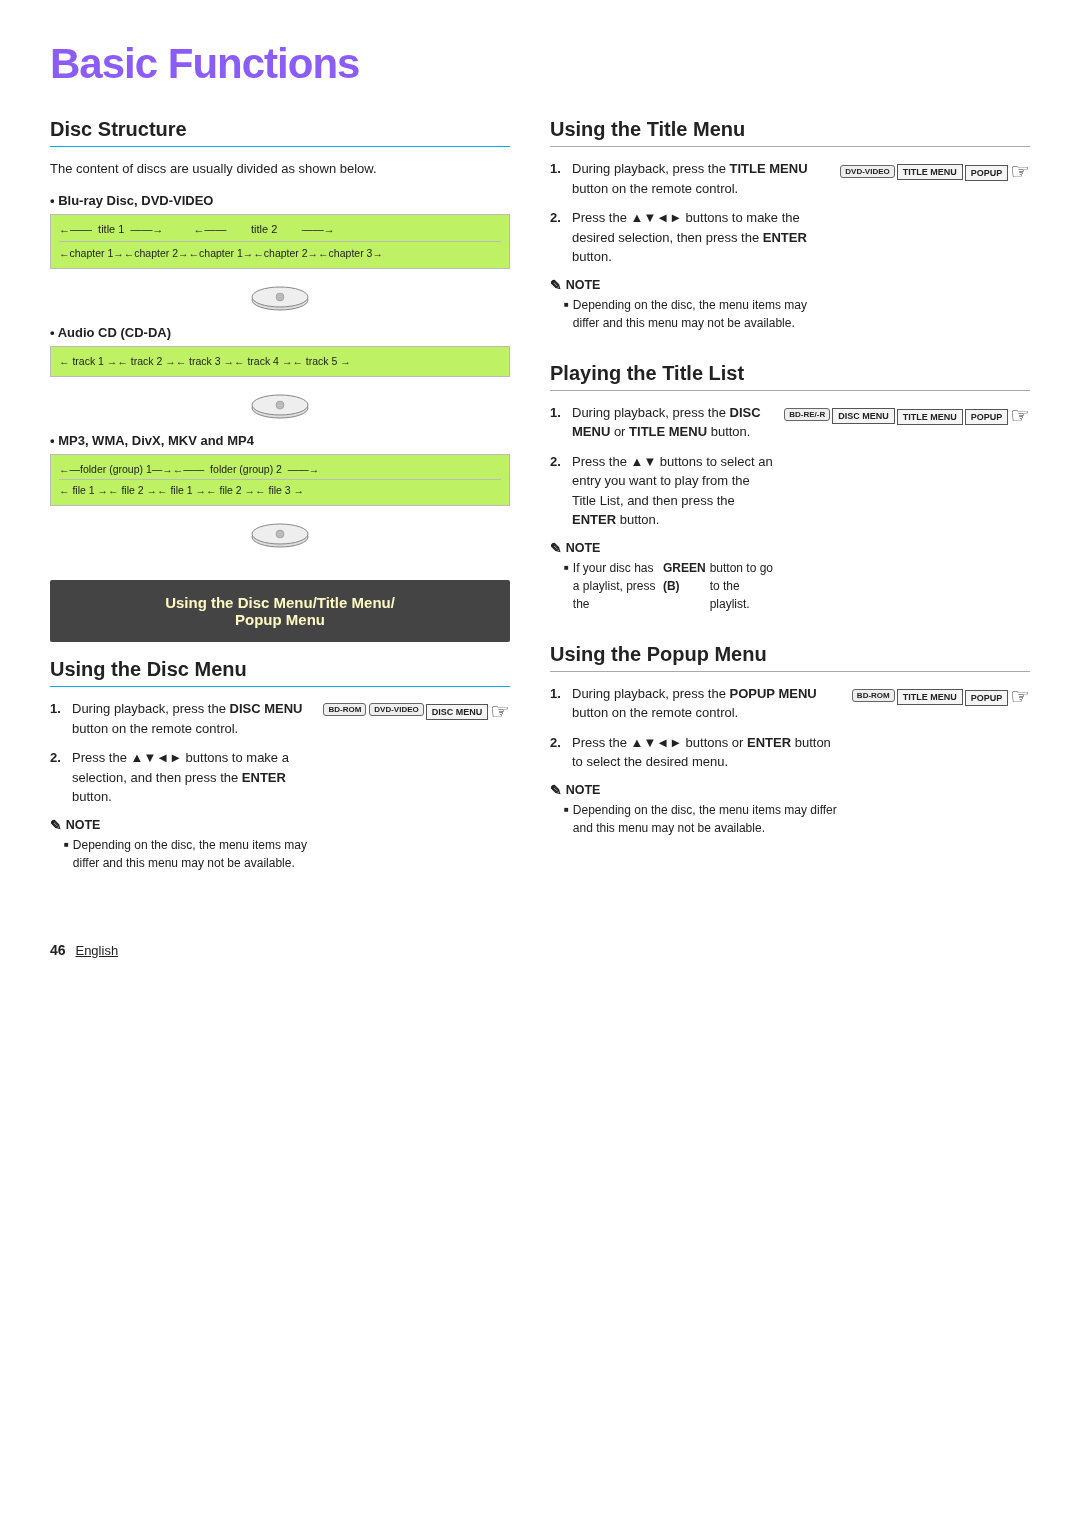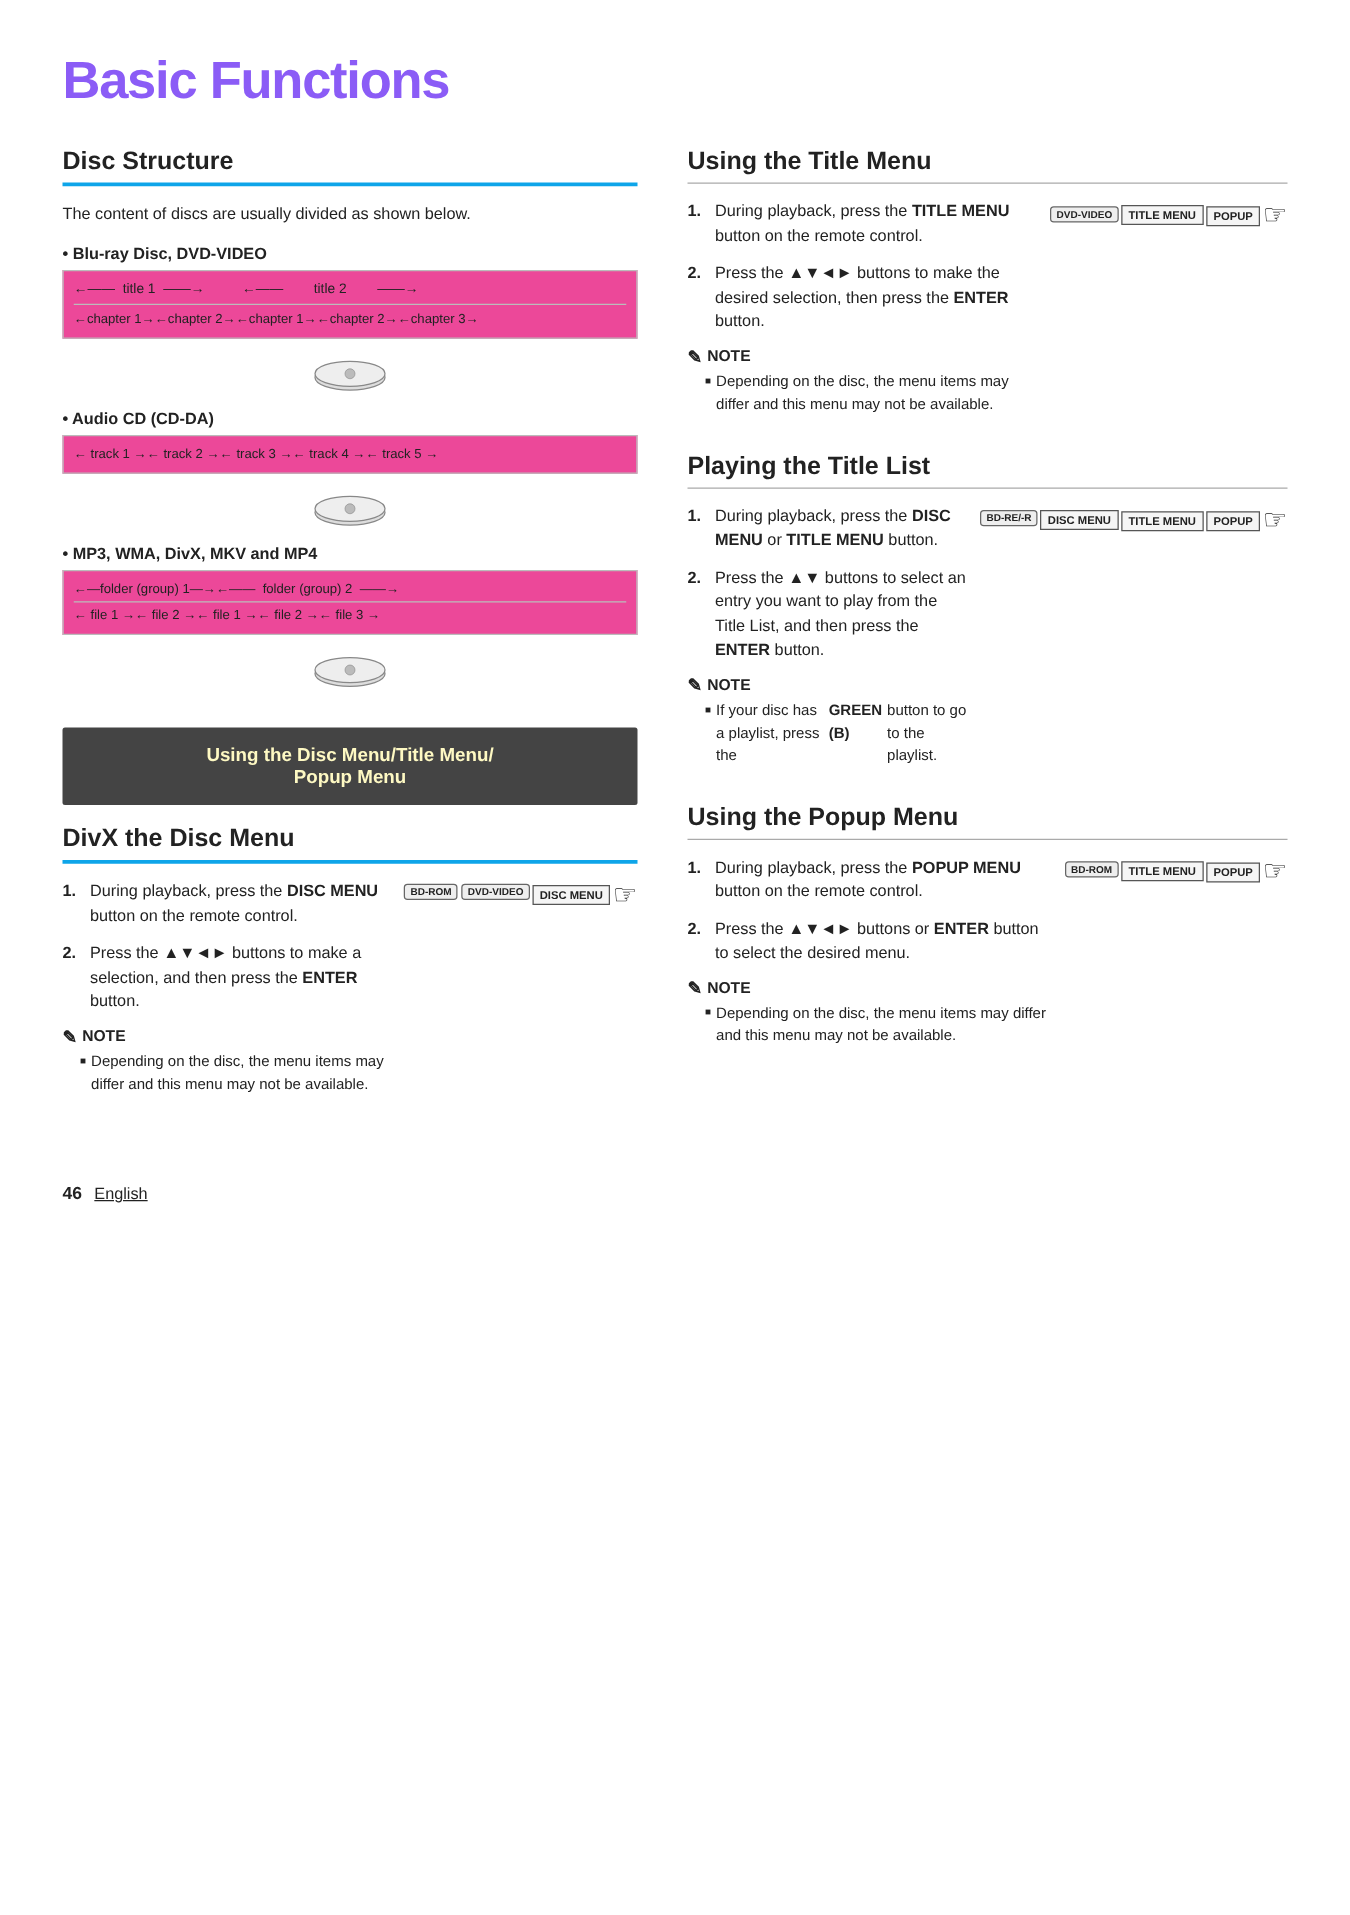--- a/index.html
+++ b/index.html
@@ -26,21 +26,21 @@
     .col-left {
       width: 460px;
       flex-shrink: 0;
     }
     .col-right {
       flex: 1;
     }
     h2.section-title {
       font-size: 20px;
       font-weight: bold;
-      border-bottom: 3px solid #0ea5e9;
+      border-bottom: 1px solid #0ea5e9;
       padding-bottom: 5px;
       margin-bottom: 12px;
     }
     h2.section-title-right {
       font-size: 20px;
       font-weight: bold;
       border-bottom: 1px solid #aaa;
       padding-bottom: 5px;
       margin-bottom: 12px;
     }
@@ -48,21 +48,21 @@
     .bullet-label {
       font-size: 13px;
       font-weight: bold;
       margin-bottom: 6px;
     }
     .disc-diagram {
       border: 1px solid #bbb;
       padding: 6px 8px;
       font-size: 11.5px;
       margin-bottom: 16px;
-      background: #ec4899;
+      background: #bef264;
       line-height: 1.6;
     }
     .highlight-box {
       background: #444;
       color: #fef9c3;
       padding: 14px 20px;
       text-align: center;
       font-size: 15px;
       font-weight: bold;
       margin: 20px 0 16px 0;
@@ -218,21 +218,21 @@
         </svg>
       </div>
     </div>
 
     <div class="highlight-box">
       <div>Using the Disc Menu/Title Menu/</div>
       <div>Popup Menu</div>
     </div>
 
     <div class="section-block">
-      <h2 class="section-title">DivX the Disc Menu</h2>
+      <h2 class="section-title">Using the Disc Menu</h2>
       <div class="right-section">
         <div class="right-text">
           <ul class="numbered-list">
             <li>
               <span class="num">1.</span>
               <span>During playback, press the <strong>DISC MENU</strong> button on the remote control.</span>
             </li>
             <li>
               <span class="num">2.</span>
               <span>Press the ▲▼◄► buttons to make a selection, and then press the <strong>ENTER</strong> button.</span>

